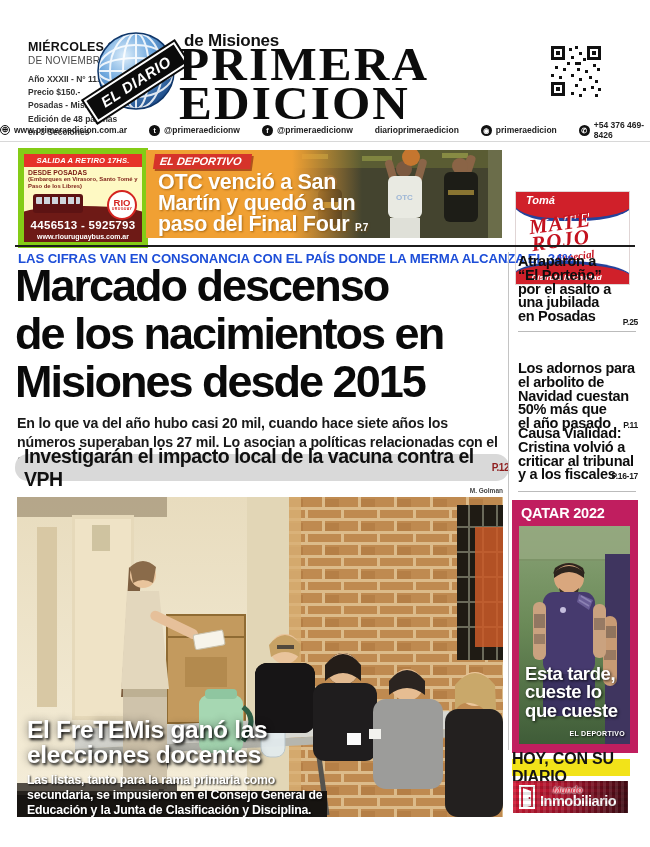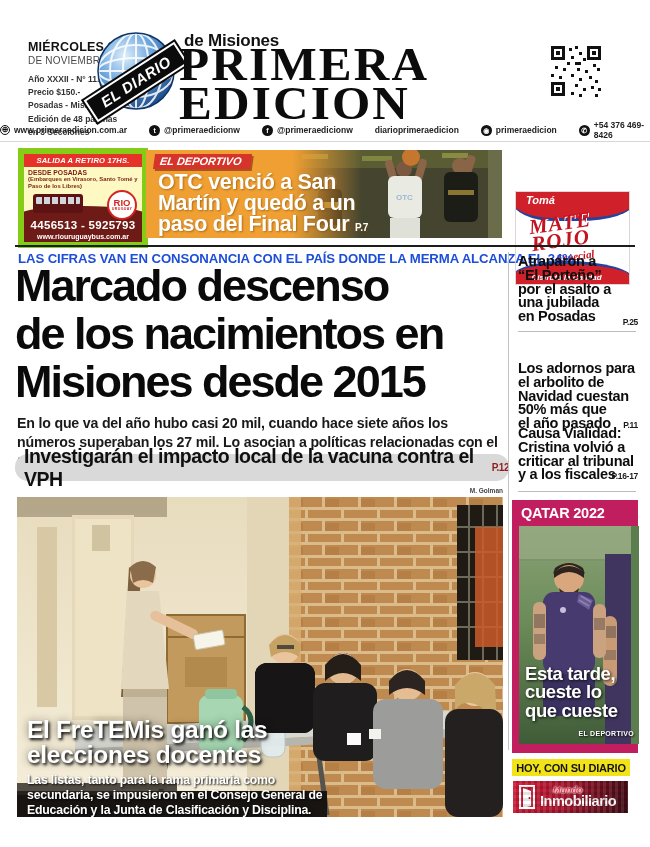--- a/index.html
+++ b/index.html
@@ -70,25 +70,25 @@
 
   
   .vrule{left:508px;top:252px;width:1px;height:498px;background:#c4c4c4;}
   .sb-item{left:518px;width:122px;font-size:14.5px;font-weight:800;line-height:13.8px;letter-spacing:-.3px;color:#0d0d0d;}
   .sb-item .sb-text{white-space:pre-line;}
   .sb-item .pg{position:absolute;right:2px;bottom:1px;font-size:8.5px;font-weight:800;color:#1a1a1a;}
   .sb-div{left:518px;width:118px;height:1px;background:#bbb;}
 
   .qatar{left:512px;top:500px;width:126px;height:253px;background:#c01e5f;}
   .qatar-title{height:25px;color:#fff;font-weight:800;font-size:14.5px;display:flex;align-items:center;padding-left:9px;letter-spacing:-.2px;}
-  .qatar-photo{position:absolute;left:7px;top:26px;width:120px;height:218px;overflow:hidden;background:#5c7d4e;}
+  .qatar-photo{position:absolute;left:7px;top:26px;width:111px;height:218px;overflow:hidden;background:#5c7d4e;}
   .qatar-headline{position:absolute;left:6px;bottom:24px;color:#fff;font-weight:800;font-size:18.5px;line-height:18.5px;letter-spacing:-.4px;text-shadow:1px 1px 3px rgba(0,0,0,.85);z-index:2;}
   .qatar-kicker{position:absolute;right:5px;bottom:7px;color:#fff;font-weight:800;font-size:7px;letter-spacing:.3px;text-shadow:1px 1px 2px rgba(0,0,0,.85);z-index:2;}
 
-  .promo-bar{left:512px;top:759px;width:118px;height:17px;background:#f2e319;color:#141414;font-weight:800;font-size:11px;display:flex;align-items:center;justify-content:center;letter-spacing:-.2px;}
+  .promo-bar{left:512px;top:759px;width:118px;height:17px;background:#f2e319;color:#141414;font-weight:800;font-size:16px;display:flex;align-items:center;justify-content:center;letter-spacing:-.2px;}
   .mundo{left:513px;top:781px;width:115px;height:32px;background:linear-gradient(100deg,#d41935 0%,#a3122a 45%,#3a0a12 100%);display:flex;align-items:center;padding-left:6px;box-sizing:border-box;gap:5px;position:absolute;overflow:hidden;}
   .mundo::after{content:"";position:absolute;inset:0;background:repeating-linear-gradient(90deg,rgba(255,255,255,.10) 0 3px,transparent 3px 6px),repeating-linear-gradient(0deg,rgba(0,0,0,.12) 0 3px,transparent 3px 6px);pointer-events:none;}
   .mundo-text{position:relative;line-height:1;}
   .mundo-top{color:#e23148;font-size:9px;font-weight:800;font-style:italic;margin-left:13px;text-shadow:0 0 2px #fff,0 0 2px #fff,0 0 1px #fff;}
   .mundo-bottom{color:#fff;font-size:14.5px;font-weight:800;letter-spacing:-.5px;margin-top:-1px;}
 </style>
 </head>
 <body>
 
 <div class="page">

